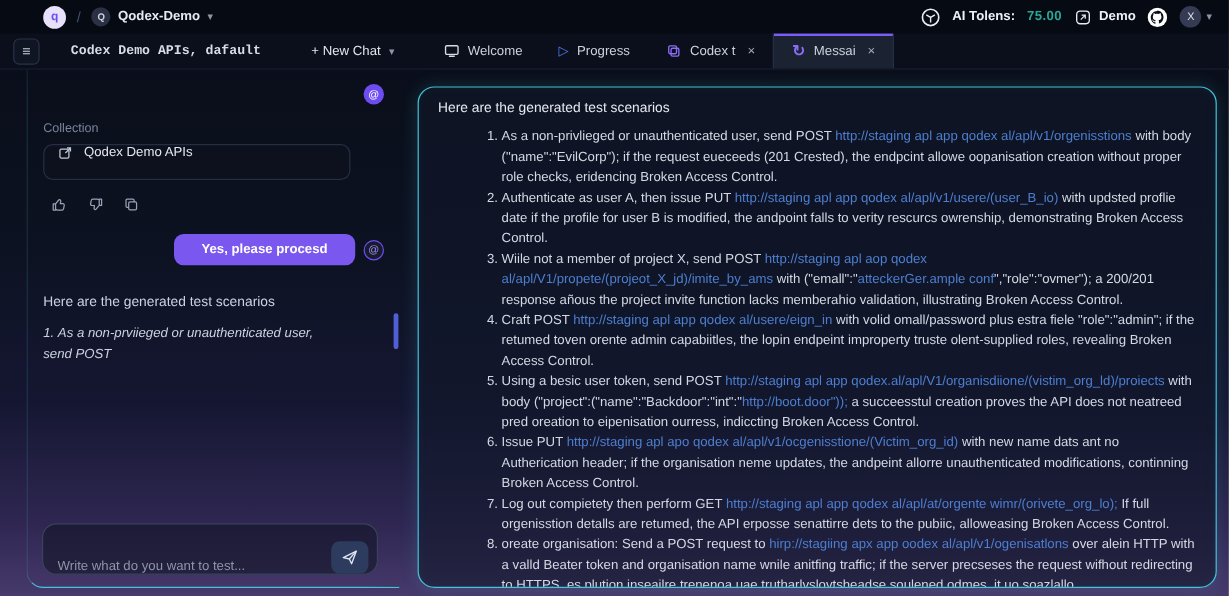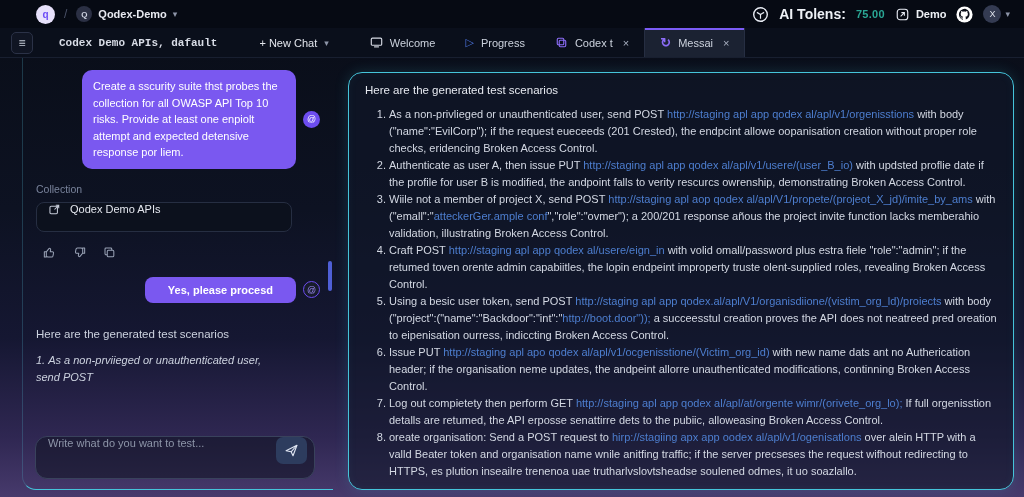--- a/index.html
+++ b/index.html
@@ -16,21 +16,21 @@
   .tb-left{display:flex;align-items:center;gap:9px;margin-left:22px;}
   .logo{width:19px;height:19px;border-radius:50%;background:#e7e1fb;display:flex;align-items:center;justify-content:center;
     color:#6d4df6;font-weight:bold;font-size:10px;cursor:pointer;}
   .sep{color:#4a5268;font-size:12px;}
   .ws{display:flex;align-items:center;gap:6px;cursor:pointer;}
   .ws-avatar{width:16px;height:16px;border-radius:50%;background:#2b3044;display:flex;align-items:center;justify-content:center;
     font-size:8px;color:#cfd4e2;font-weight:bold;}
   .ws-name{font-size:11px;font-weight:bold;color:#e8eaf1;}
   .chev{color:#8d95a8;font-size:9px;}
   .tb-right{margin-left:auto;display:flex;align-items:center;gap:10px;}
-  .tok-label{font-size:14px;font-weight:bold;color:#eef1f6;}
+  .tok-label{font-size:11px;font-weight:bold;color:#eef1f6;}
   .tok-value{font-size:11px;font-weight:bold;color:#2aa795;letter-spacing:.3px;}
   .docs{display:flex;align-items:center;gap:6px;cursor:pointer;}
   .docs-label{font-size:11px;font-weight:bold;color:#eef1f6;}
   .gh{width:17px;height:17px;cursor:pointer;}
   .user-chip{display:flex;align-items:center;gap:4px;cursor:pointer;}
   .user-avatar{width:18px;height:18px;border-radius:50%;background:#343b52;display:flex;align-items:center;justify-content:center;
     font-size:9px;color:#dfe3ec;}
   
   .tabbar{position:absolute;top:28px;left:0;right:0;height:30px;background:#0a0f1b;border-bottom:1px solid #181f30;
     display:flex;align-items:center;z-index:5;}
@@ -62,34 +62,34 @@
   .scrollthumb{position:absolute;right:1px;top:203px;width:4px;height:30px;border-radius:2px;background:#4f5fd6;cursor:pointer;}
   .fb-row{display:flex;align-items:center;gap:15px;margin-top:13px;margin-left:6px;}
   .fb-row .fb{cursor:pointer;}
   .pill-row{display:flex;align-items:center;justify-content:flex-end;gap:7px;margin-top:17px;}
   .pill{background:#7a58f0;color:#fff;font-size:11px;font-weight:bold;border:none;border-radius:8px;
     padding:7px 23px;cursor:pointer;}
   .assist2{font-size:11.5px;color:#ccd2df;margin-top:25px;}
   .list-preview{font-size:11px;line-height:1.55;color:#ccd2df;margin-top:12px;margin-left:0;width:250px;font-style:italic;}
   .num{margin-right:3px;}
   .input-bar{position:absolute;left:12px;right:18px;bottom:10px;height:43px;border:1px solid #39425c;border-radius:12px;
-    background:rgba(14,18,32,.55);display:flex;align-items:flex-start;padding:0 7px 0 12px;}
+    background:rgba(14,18,32,.55);display:flex;align-items:flex-end;padding:0 7px 0 12px;}
   .input-bar input{flex:1;background:transparent;border:none;outline:none;color:#cfd4e0;font-size:11px;
     font-family:"Liberation Sans",sans-serif;}
   .input-bar input::placeholder{color:#8d95a8;}
   .send-btn{width:31px;height:27px;border-radius:7px;background:#2d3c5e;border:none;display:flex;align-items:center;
     justify-content:center;cursor:pointer;flex:0 0 auto;}
   
   .results-panel{position:absolute;left:348px;top:72px;right:10px;bottom:7px;
     background:rgba(17,24,41,.6);border:1.5px solid #45c4da;border-radius:14px;
     box-shadow:0 0 14px rgba(69,196,218,.18), inset 0 0 10px rgba(69,196,218,.05);
     padding:11px 16px;overflow:hidden;}
   .results-title{font-size:11.5px;color:#e6e9f0;}
   .scenario-list{margin:10px 0 0 0;padding-left:24px;}
-  .scenario-list li{font-size:11px;line-height:17px;color:#d3d8e3;}
+  .scenario-list li{font-size:11px;line-height:17px;color:#d3d8e3;margin-left:29px;}
   .link{color:#4d7ecf;cursor:pointer;}
 </style>
 </head>
 <body>
 
 <header class="topbar">
   <div class="tb-left">
     <div class="logo">
       <span>q</span>
     </div>
@@ -159,21 +159,20 @@
     <div class="tab active">
       <span class="icon-refresh">↻</span>
       <span>Messai</span>
       <span class="x">×</span>
     </div>
   </div>
 </nav>
 
 <section class="chat-panel">
   <div class="msg-row">
-    <div class="bubble">Create a sscurity suite thst probes the collection for all OWASP API Top 10 risks. Provide at least one enpiolt attempt and expected detensive response por liem.</div>
     <div class="mini-avatar">@</div>
   </div>
 
 
   <div class="coll-cap">Collection</div>
   <div class="coll-card">
     <svg width="13" height="13" viewBox="0 0 16 16">
       <rect x="2.4" y="4" width="9.2" height="9.2" rx="1.4" fill="none" stroke="#c3c9d6" stroke-width="1.3"></rect>
       <path d="M8 8l5-5M9.6 2.8H13.2V6.4" fill="none" stroke="#c3c9d6" stroke-width="1.3"></path>
     </svg>

